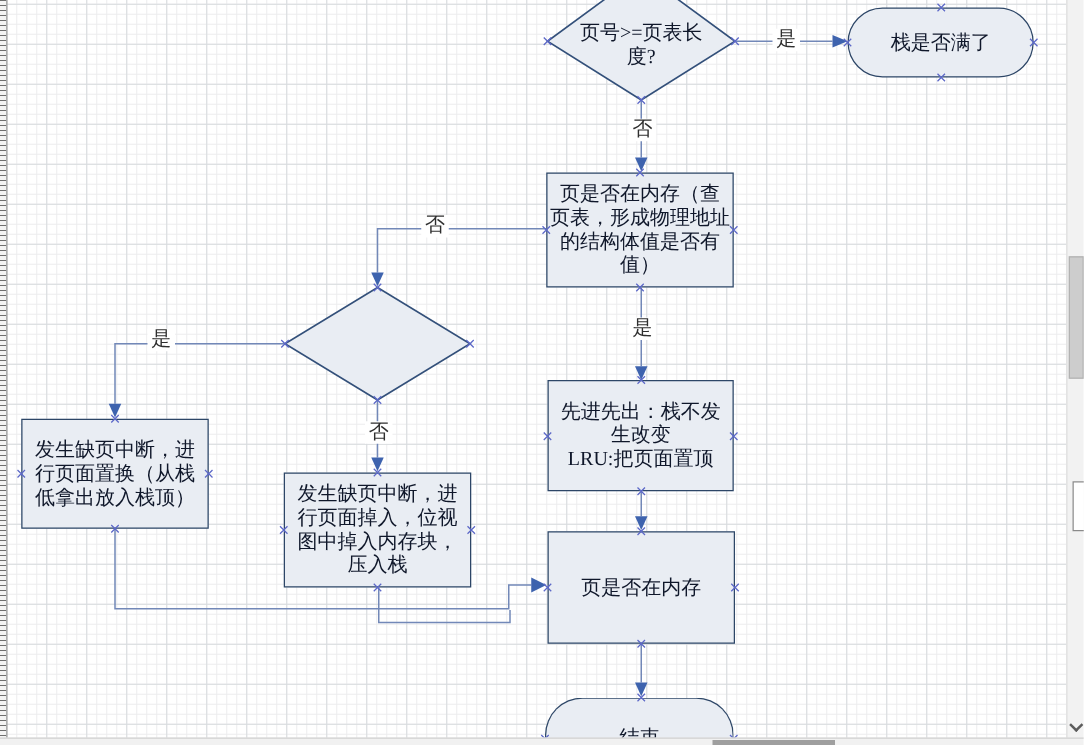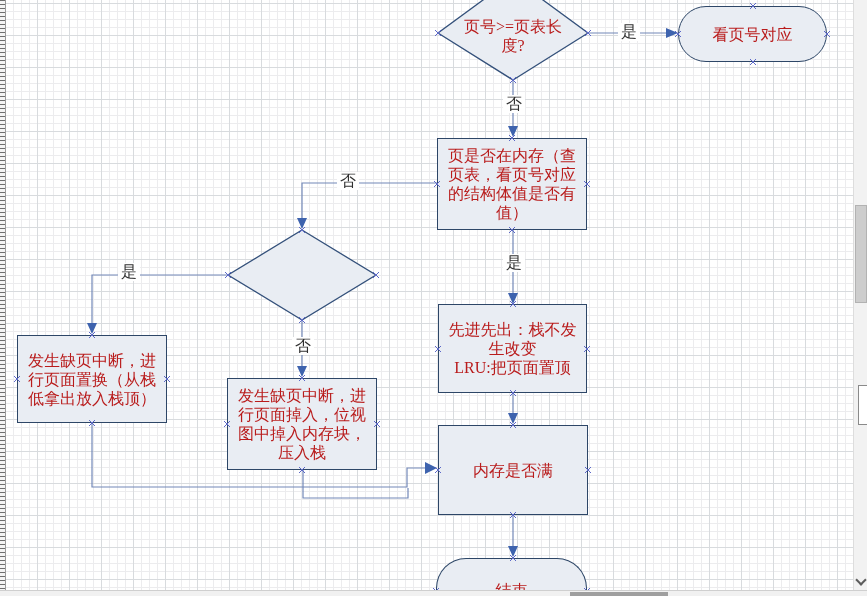--- a/index.html
+++ b/index.html
@@ -27,21 +27,21 @@
     background:repeating-linear-gradient(to bottom,#6e6e6e 0 1px,#f4f4f4 1px 4px);
     border-right:1px solid #9a9a9a;
   }
   .shape{
     position:absolute; box-sizing:border-box;
     background:#e9edf3; border:1.5px solid #2d4667;
     display:flex; align-items:center; justify-content:center;
     z-index:1;
   }
   .shape .txt, .free-txt{
-    font-size:16px; line-height:19px; color:#b91c1c;
+    font-size:16px; line-height:19px; color:#0f172a;
     text-align:center; white-space:pre-line;
   }
   .terminator{ border-radius:28px; border-width:1.2px; }
   .terminator-cut{ border-radius:30px 30px 0 0; border-width:1.2px; border-bottom:none;
     align-items:flex-start; }
   .free-txt{ position:absolute; z-index:3; display:flex; align-items:center;
     justify-content:center; }
   .edge-label{
     position:absolute; z-index:3; background:#ffffff; padding:0 2px;
     font-size:16px; line-height:18px; color:#2f2f2f; text-align:center;
@@ -78,38 +78,38 @@
 </style>
 </head>
 <body>
 
 <div id="root">
 
   <div id="canvas"></div>
   <div id="ruler"></div>
 
   <div class="shape terminator" style="left:678px;top:6px;width:149px;height:56px;">
-    <div class="txt">看页号对应</div>
+    <div class="txt">栈是否满了</div>
   </div>
 
   <div class="shape" style="left:437px;top:138px;width:150px;height:92px;">
     <div class="txt">页是否在内存（查
-页表，看页号对应
+页表，形成物理地址
 的结构体值是否有
 值）</div>
   </div>
 
   <div class="shape" style="left:438px;top:304px;width:149px;height:89px;font-family:Liberation Serif, serif;">
     <div class="txt">先进先出：栈不发
 生改变
 LRU:把页面置顶</div>
   </div>
 
   <div class="shape" style="left:438px;top:425px;width:150px;height:90px;">
-    <div class="txt">内存是否满</div>
+    <div class="txt">页是否在内存</div>
   </div>
 
   <div class="shape" style="left:17px;top:335px;width:150px;height:88px;">
     <div class="txt">发生缺页中断，进
 行页面置换（从栈
 低拿出放入栈顶）</div>
   </div>
 
   <div class="shape" style="left:227px;top:378px;width:150px;height:92px;">
     <div class="txt">发生缺页中断，进

